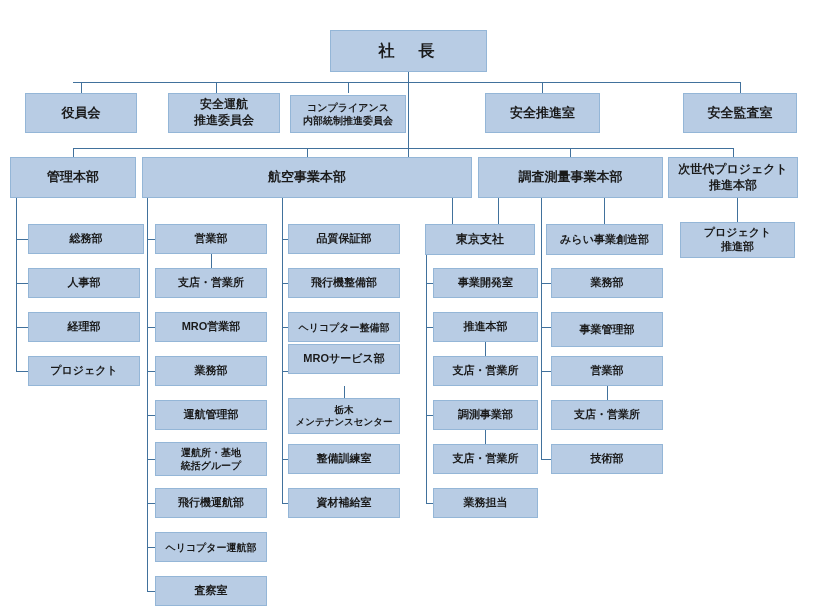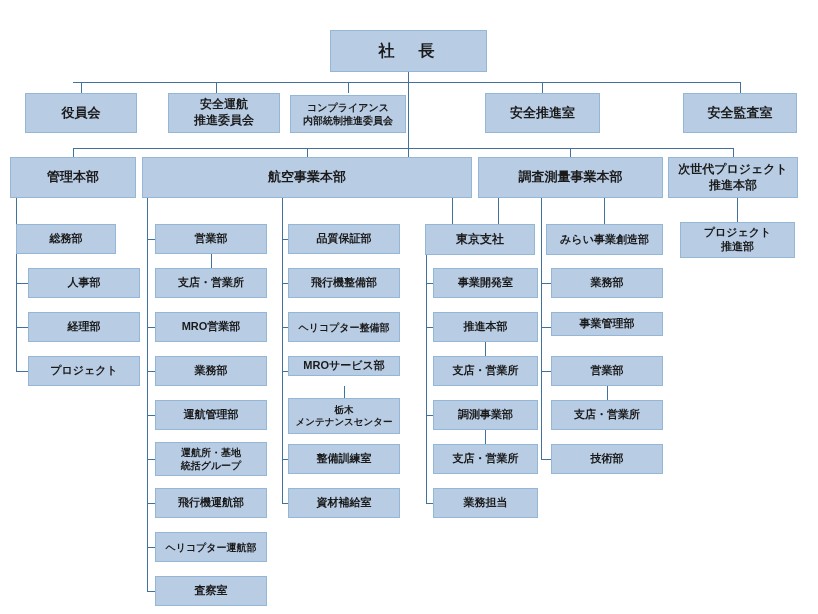--- a/index.html
+++ b/index.html
@@ -97,56 +97,56 @@
 内部統制推進委員会</div>
   <div class="box fs13" style="left:485px;top:93px;width:115px;height:40px">安全推進室</div>
   <div class="box fs13" style="left:683px;top:93px;width:114px;height:40px">安全監査室</div>
 
   <div class="box fs13" style="left:10px;top:157px;width:126px;height:41px">管理本部</div>
   <div class="box fs13" style="left:142px;top:157px;width:330px;height:41px">航空事業本部</div>
   <div class="box fs13" style="left:478px;top:157px;width:185px;height:41px">調査測量事業本部</div>
   <div class="box fs12" style="left:668px;top:157px;width:130px;height:41px">次世代プロジェクト
 推進本部</div>
 
-  <div class="box" style="left:16px;top:224px;width:100px;height:30px">総務部</div>
+  <div class="box" style="left:28px;top:224px;width:116px;height:30px">総務部</div>
   <div class="box" style="left:28px;top:268px;width:112px;height:30px">人事部</div>
   <div class="box" style="left:28px;top:312px;width:112px;height:30px">経理部</div>
   <div class="box" style="left:28px;top:356px;width:112px;height:30px">プロジェクト</div>
 
   <div class="box" style="left:155px;top:224px;width:112px;height:30px">営業部</div>
   <div class="box" style="left:155px;top:268px;width:112px;height:30px">支店・営業所</div>
   <div class="box" style="left:155px;top:312px;width:112px;height:30px">MRO営業部</div>
   <div class="box" style="left:155px;top:356px;width:112px;height:30px">業務部</div>
   <div class="box" style="left:155px;top:400px;width:112px;height:30px">運航管理部</div>
   <div class="box fs10" style="left:155px;top:442px;width:112px;height:34px">運航所・基地
 統括グループ</div>
   <div class="box" style="left:155px;top:488px;width:112px;height:30px">飛行機運航部</div>
   <div class="box fs10" style="left:155px;top:532px;width:112px;height:30px">ヘリコプター運航部</div>
   <div class="box" style="left:155px;top:576px;width:112px;height:30px">査察室</div>
 
   <div class="box" style="left:288px;top:224px;width:112px;height:30px">品質保証部</div>
   <div class="box" style="left:288px;top:268px;width:112px;height:30px">飛行機整備部</div>
   <div class="box fs10" style="left:288px;top:312px;width:112px;height:30px">ヘリコプター整備部</div>
-  <div class="box" style="left:288px;top:356px;width:112px;height:20px">MROサービス部</div>
+  <div class="box" style="left:288px;top:344px;width:112px;height:30px">MROサービス部</div>
   <div class="box fs9" style="left:288px;top:398px;width:112px;height:36px">栃木
 メンテナンスセンター</div>
   <div class="box" style="left:288px;top:444px;width:112px;height:30px">整備訓練室</div>
   <div class="box" style="left:288px;top:488px;width:112px;height:30px">資材補給室</div>
 
   <div class="box fs12" style="left:425px;top:224px;width:110px;height:31px">東京支社</div>
   <div class="box" style="left:433px;top:268px;width:105px;height:30px">事業開発室</div>
   <div class="box" style="left:433px;top:312px;width:105px;height:30px">推進本部</div>
   <div class="box" style="left:433px;top:356px;width:105px;height:30px">支店・営業所</div>
   <div class="box" style="left:433px;top:400px;width:105px;height:30px">調測事業部</div>
   <div class="box" style="left:433px;top:444px;width:105px;height:30px">支店・営業所</div>
   <div class="box" style="left:433px;top:488px;width:105px;height:30px">業務担当</div>
 
   <div class="box" style="left:546px;top:224px;width:117px;height:31px">みらい事業創造部</div>
   <div class="box" style="left:551px;top:268px;width:112px;height:30px">業務部</div>
-  <div class="box" style="left:551px;top:312px;width:112px;height:24px">事業管理部</div>
+  <div class="box" style="left:551px;top:312px;width:112px;height:35px">事業管理部</div>
   <div class="box" style="left:551px;top:356px;width:112px;height:30px">営業部</div>
   <div class="box" style="left:551px;top:400px;width:112px;height:30px">支店・営業所</div>
   <div class="box" style="left:551px;top:444px;width:112px;height:30px">技術部</div>
 
   <div class="box" style="left:680px;top:222px;width:115px;height:36px">プロジェクト
 推進部</div>
 
 </div>
 
 </body></html>

